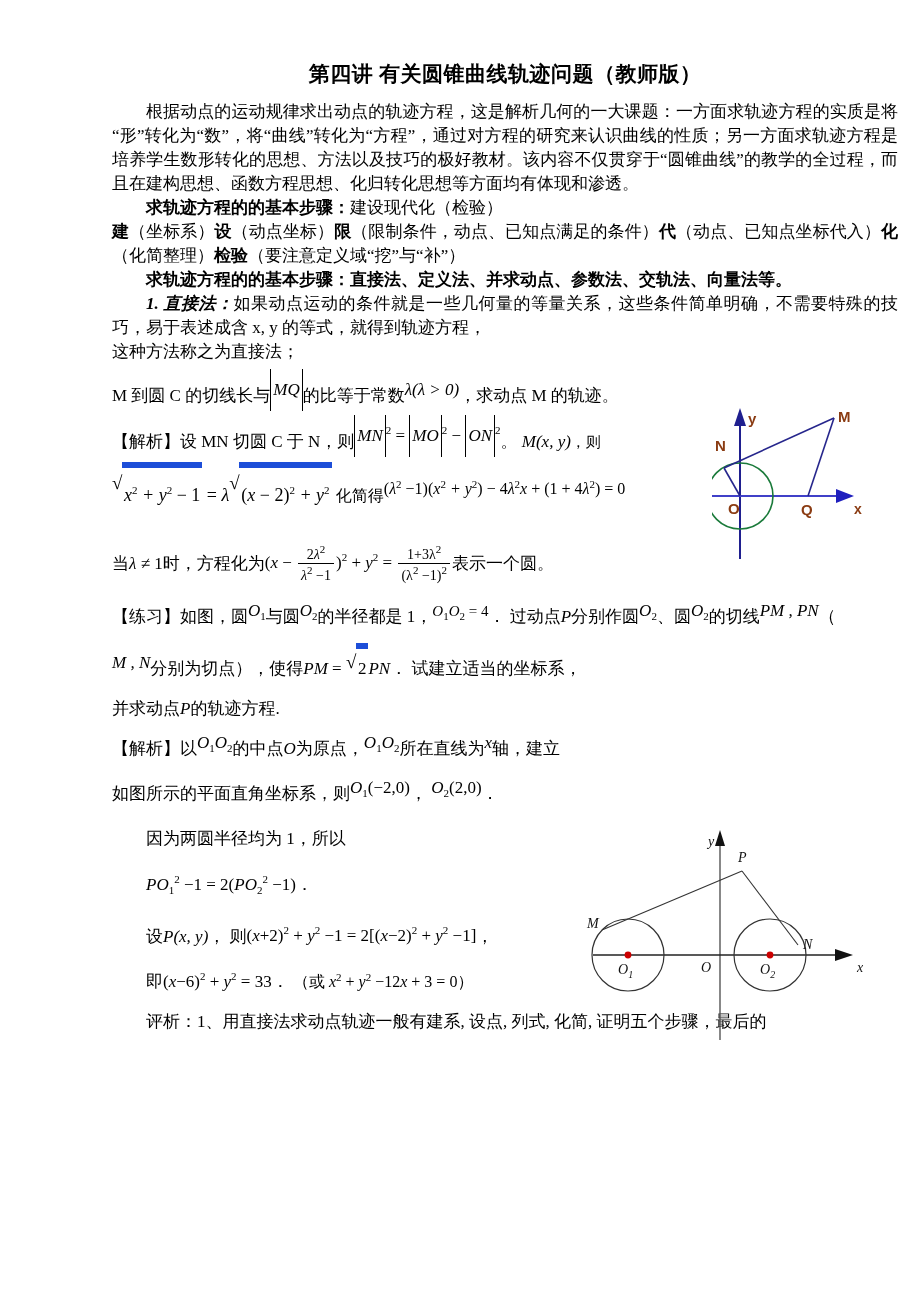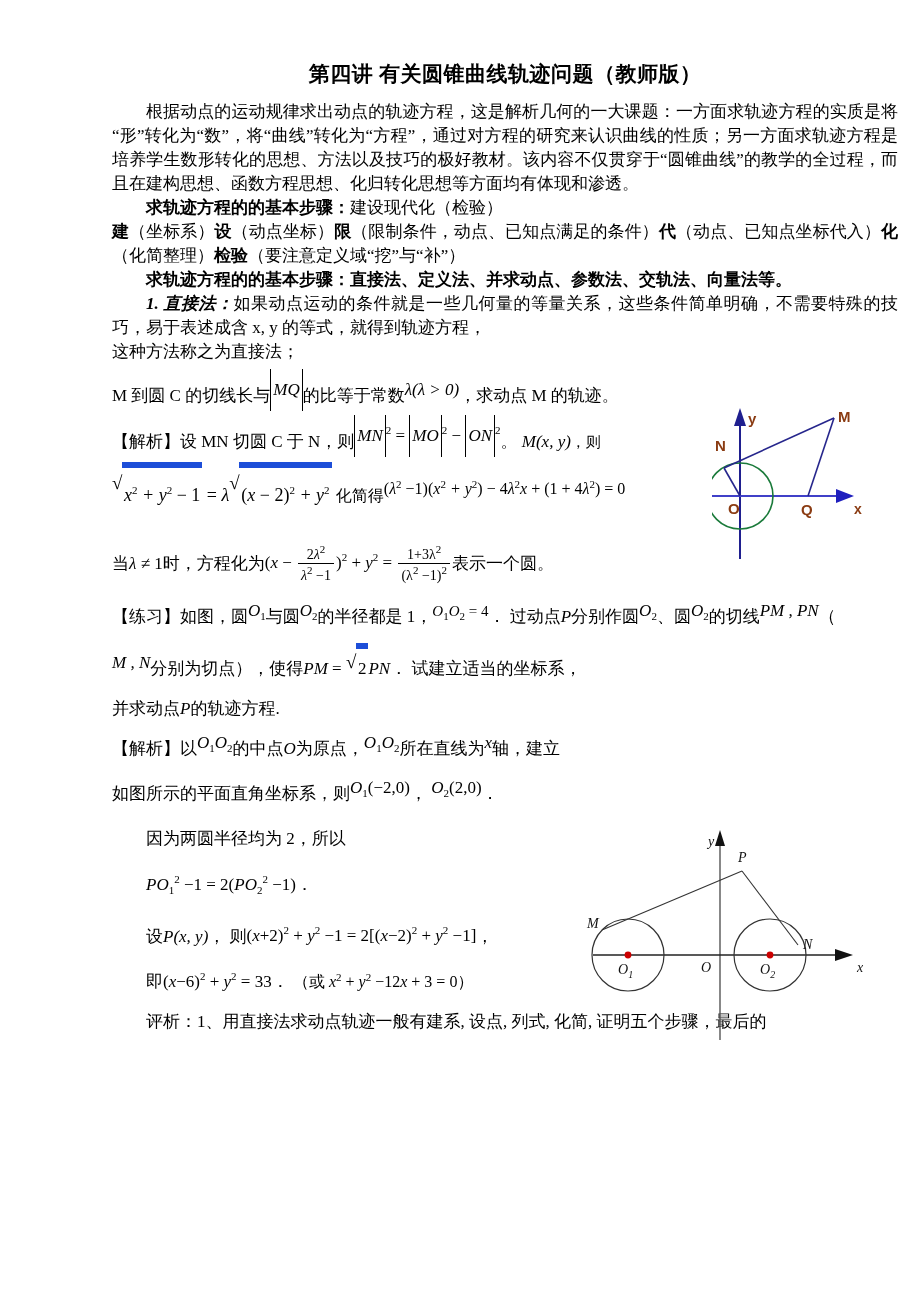--- a/index.html
+++ b/index.html
@@ -128,21 +128,21 @@
 
       <p class="mline" style="width:640px;"><span class="m up">M , N</span><span>分别为切点），使得</span><span class="m">PM <span class="mn">=</span> <span class="sqrt"><span class="rad mn">2</span></span>PN</span><span>．  试建立适当的坐标系，</span></p>
 
       <p class="mline" style="width:640px;"><span>并求动点</span><span class="m">P</span><span>的轨迹方程.</span></p>
 
       <p class="mline" style="width:600px;"><span>【解析】</span><span>以</span><span class="m up">O<sub class="sbn">1</sub>O<sub class="sbn">2</sub></span><span>的中点</span><span class="m">O</span><span>为原点，</span><span class="m up">O<sub class="sbn">1</sub>O<sub class="sbn">2</sub></span><span>所在直线为</span><span class="m up">x</span><span>轴，建立</span></p>
 
       <p class="mline" style="width:600px;"><span>如图所示的平面直角坐标系，则</span><span class="m up">O<sub class="sbn">1</sub><span class="mn">(−2,0)</span></span><span>，</span> <span class="m up">O<sub class="sbn">2</sub><span class="mn">(2,0)</span></span><span>．</span></p>
 
 
-      <p class="mline" style="width:600px;text-indent:2em;">因为两圆半径均为 2，所以</p>
+      <p class="mline" style="width:600px;text-indent:2em;">因为两圆半径均为 1，所以</p>
 
       <p class="mline" style="width:600px;text-indent:2em;"><span class="m">PO<sub class="sbn">1</sub><sup class="exn">2</sup> <span class="mn">−1 = 2(</span>PO<sub class="sbn">2</sub><sup class="exn">2</sup> <span class="mn">−1)</span></span><span>．</span></p>
 
       <p class="mline" style="width:700px;text-indent:2em;"><span>设</span><span class="m">P(x, y)</span><span>，  则</span><span class="m"><span class="mn">(</span><span style="font-style:italic">x</span><span class="mn">+2)</span><sup class="exn">2</sup> <span class="mn">+</span> <span style="font-style:italic">y</span><sup class="exn">2</sup> <span class="mn">−1 = 2[(</span><span style="font-style:italic">x</span><span class="mn">−2)</span><sup class="exn">2</sup> <span class="mn">+</span> <span style="font-style:italic">y</span><sup class="exn">2</sup> <span class="mn">−1]</span></span><span>，</span></p>
 
       <p class="mline" style="width:700px;text-indent:2em;"><span>即</span><span class="m"><span class="mn">(</span><span style="font-style:italic">x</span><span class="mn">−6)</span><sup class="exn">2</sup> <span class="mn">+</span> <span style="font-style:italic">y</span><sup class="exn">2</sup> <span class="mn">= 33</span></span><span>．</span> <span class="m" style="font-size:16px;"><span class="mn">（或</span> <span style="font-style:italic">x</span><sup class="exn">2</sup> <span class="mn">+</span> <span style="font-style:italic">y</span><sup class="exn">2</sup> <span class="mn">−12</span><span style="font-style:italic">x</span> <span class="mn">+ 3 = 0</span><span class="mn">）</span></span></p>
 
       <p class="mline" style="width:786px;text-indent:2em;">评析：1、用直接法求动点轨迹一般有建系, 设点, 列式, 化简, 证明五个步骤，最后的</p>
     </div>
 

